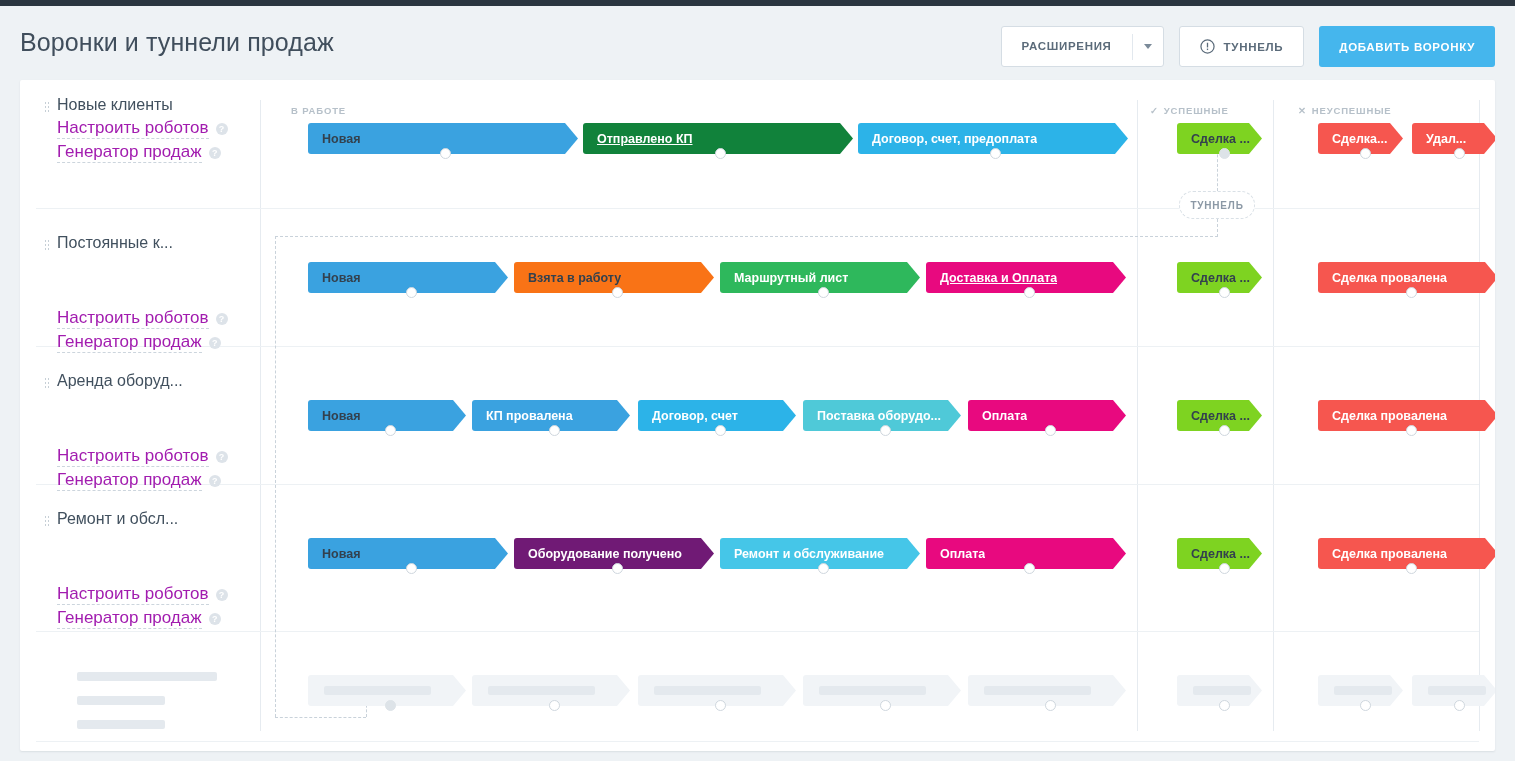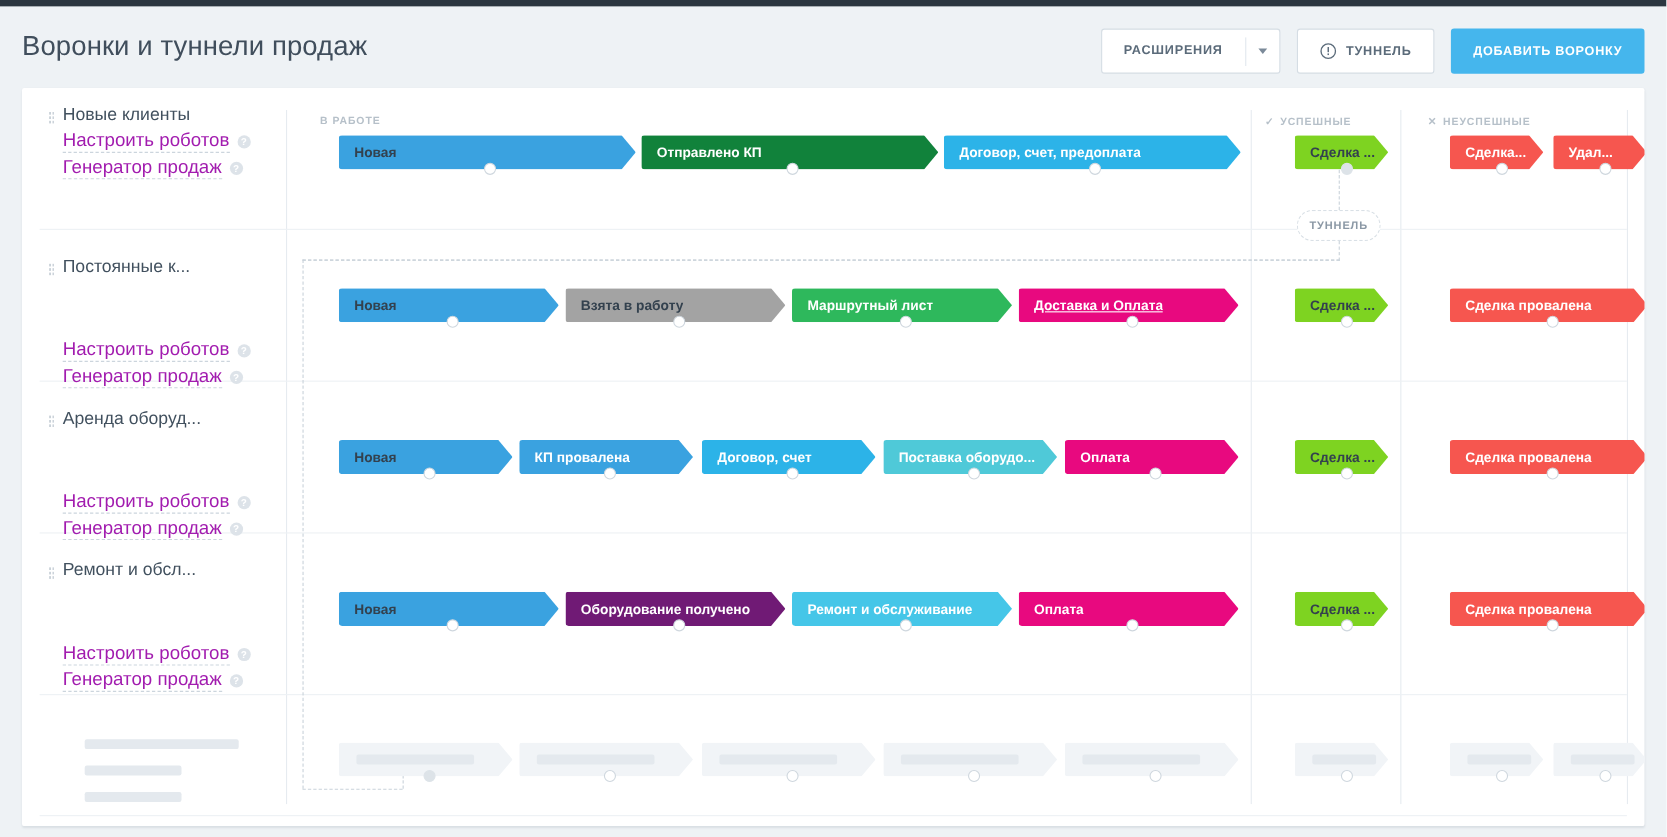--- a/index.html
+++ b/index.html
@@ -206,21 +206,21 @@
     <div id="rows">
         <div class="drag" style="top: 21px;"></div>
         <div class="rowname" style="top: 16px;">Новые клиенты</div>
         <div class="sub-wrap" style="top: 38px;"><span class="txt">Настроить роботов</span><span class="qmark">?</span></div>
         <div class="sub-wrap" style="top: 62px;"><span class="txt">Генератор продаж</span><span class="qmark">?</span></div>
         <div class="stage dark" style="left: 288px; top: 43px; width: 270px; background: rgb(58, 162, 224);">
           <span style="max-width: 246px;">Новая</span>
         </div>
         <div class="dot" style="left: 420px; top: 68px;"></div>
         <div class="stage" style="left: 563px; top: 43px; width: 270px; background: rgb(17, 130, 59);">
-          <span style="max-width: 246px;">Отправлено КП</span>
+          <span style="max-width: 246px; text-decoration: underline;">Отправлено КП</span>
         </div>
         <div class="dot" style="left: 695px; top: 68px;"></div>
         <div class="stage" style="left: 838px; top: 43px; width: 270px; background: rgb(44, 179, 232);">
           <span style="max-width: 246px;">Договор, счет, предоплата</span>
         </div>
         <div class="dot" style="left: 970px; top: 68px;"></div>
         <div class="stage dark" style="left: 1157px; top: 43px; width: 85px; background: rgb(126, 211, 33);">
           <span style="max-width: 61px;">Сделка ...</span>
         </div>
         <div class="dot filled" style="left: 1199px; top: 68px;"></div>
@@ -233,21 +233,21 @@
         </div>
         <div class="dot" style="left: 1434px; top: 68px;"></div>
         <div class="drag" style="top: 159px;"></div>
         <div class="rowname" style="top: 154px;">Постоянные к...</div>
         <div class="sub-wrap" style="top: 228px;"><span class="txt">Настроить роботов</span><span class="qmark">?</span></div>
         <div class="sub-wrap" style="top: 252px;"><span class="txt">Генератор продаж</span><span class="qmark">?</span></div>
         <div class="stage dark" style="left: 288px; top: 182px; width: 200px; background: rgb(58, 162, 224);">
           <span style="max-width: 176px;">Новая</span>
         </div>
         <div class="dot" style="left: 386px; top: 207px;"></div>
-        <div class="stage dark" style="left: 494px; top: 182px; width: 200px; background: #a3a3a3;">
+        <div class="stage dark" style="left: 494px; top: 182px; width: 200px; background: #f97316;">
           <span style="max-width: 176px;">Взята в работу</span>
         </div>
         <div class="dot" style="left: 592px; top: 207px;"></div>
         <div class="stage" style="left: 700px; top: 182px; width: 200px; background: rgb(46, 184, 92);">
           <span style="max-width: 176px;">Маршрутный лист</span>
         </div>
         <div class="dot" style="left: 798px; top: 207px;"></div>
         <div class="stage" style="left: 906px; top: 182px; width: 200px; background: rgb(232, 9, 127);">
           <span style="max-width: 176px; text-decoration: underline;">Доставка и Оплата</span>
         </div>

